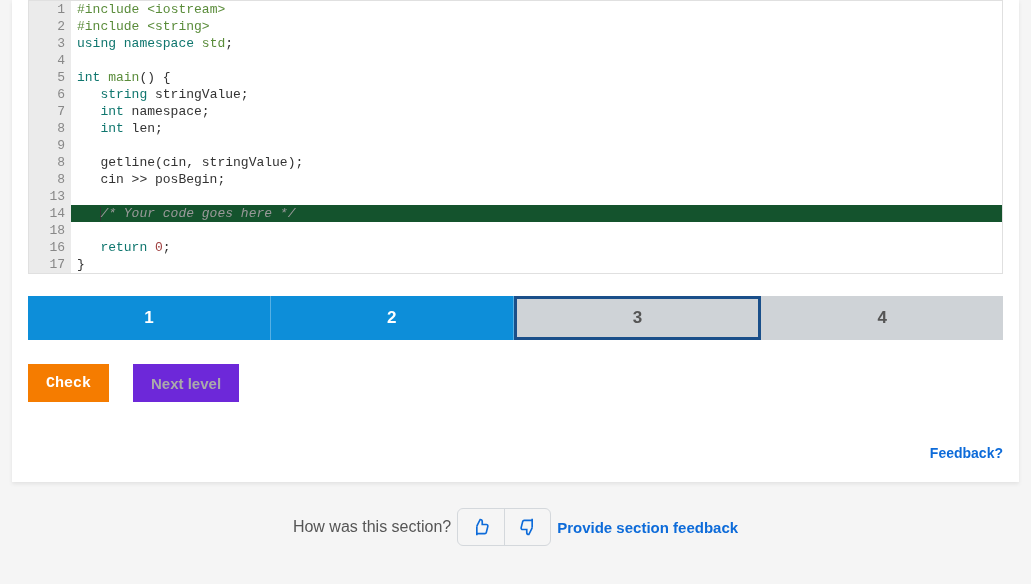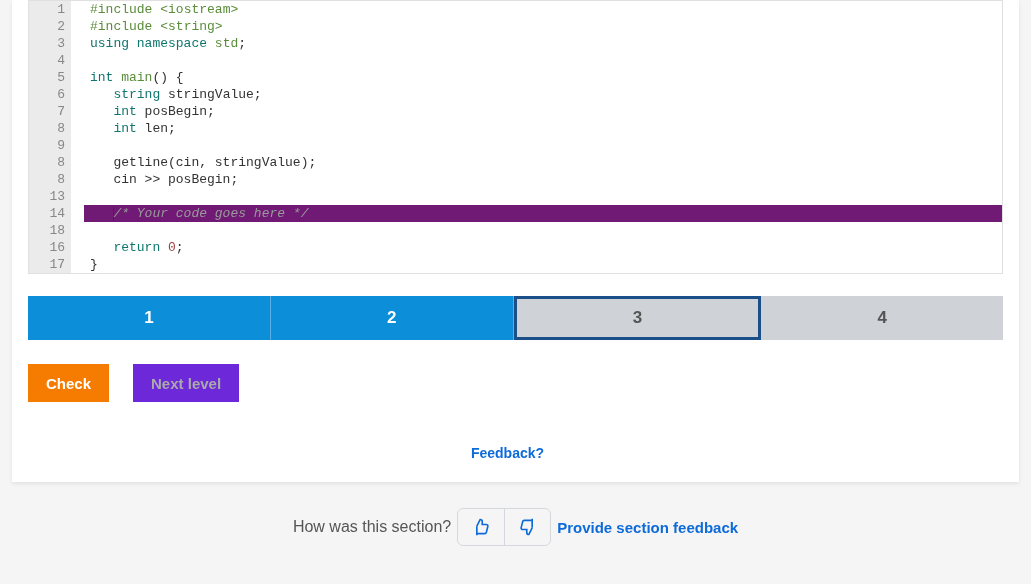--- a/index.html
+++ b/index.html
@@ -33,23 +33,22 @@
     padding-right: 6px;
     background: #ebebeb;
     color: #888;
     flex-shrink: 0;
     user-select: none;
   }
   .code-text {
     padding-left: 6px;
     flex: 1;
     color: #333;
-    margin-left: 13px;
-  }
-  .code-line.active .code-text { background: #701a75; }
+  }
+  .code-line.active .code-text { background: #14532d; }
   .kw-include { color: #5a8c3a; }
   .kw-green { color: #5a8c3a; }
   .kw-blue { color: #0f766e; }
   .kw-num { color: #a04040; }
   .code-comment { color: #999; font-style: italic; }
   .caret {
     display: inline-block;
     width: 0;
     border-left: 1px solid #333;
     height: 14px;
@@ -90,25 +89,25 @@
     height: 38px;
     padding: 0 18px;
     font-size: 15px;
     font-weight: bold;
     border: none;
     cursor: pointer;
     display: inline-flex;
     align-items: center;
     justify-content: center;
   }
-  .btn-orange { background: #f57c00; color: #fff; }
+  .btn-orange { background: #f57c00; color: #fff; font-family: Liberation Mono, monospace; }
   .btn-gray   { background: #6d28d9; color: #aaa; cursor: default; }
 
   .feedback-link {
-    text-align: center;
+    text-align: right;
     margin: 42px 16px 0 0;
     padding-bottom: 8px;
   }
   .feedback-link a {
     color: #0d6bd9;
     font-weight: bold;
     font-size: 14px;
     text-decoration: none;
     cursor: pointer;
   }
@@ -178,21 +177,21 @@
       <div class="code-text"><span class="kw-blue">int</span><span class="kw-green"> main</span><span>() {</span></div>
     </div>
 
     <div class="code-line">
       <div class="gutter">6</div>
       <div class="code-text">   <span class="kw-blue">string</span><span> stringValue;</span></div>
     </div>
 
     <div class="code-line">
       <div class="gutter">7</div>
-      <div class="code-text">   <span class="kw-blue">int</span><span> posBegin;</span></div>
+      <div class="code-text">   <span class="kw-blue">int</span><span> namespace;</span></div>
     </div>
 
     <div class="code-line">
       <div class="gutter">8</div>
       <div class="code-text">   <span class="kw-blue">int</span><span> len;</span></div>
     </div>
 
     <div class="code-line">
       <div class="gutter">9</div>
       <div class="code-text"></div>

